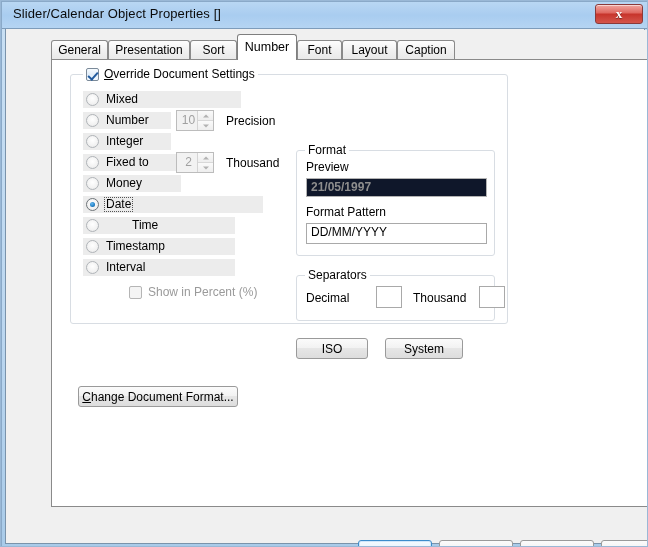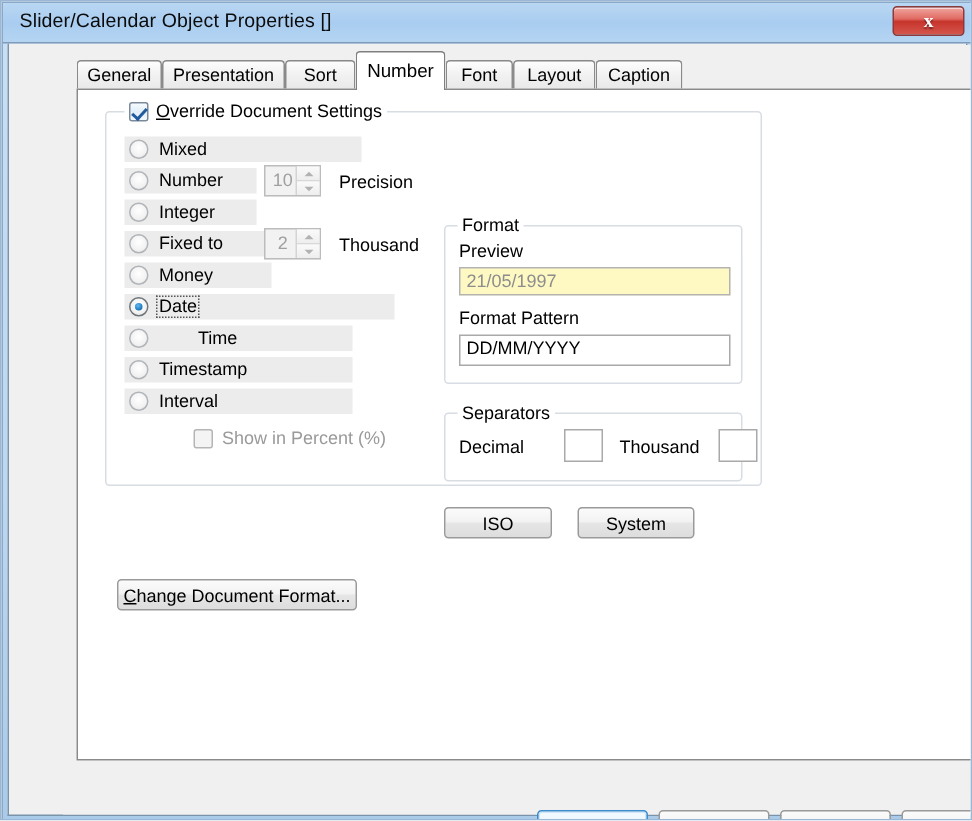--- a/index.html
+++ b/index.html
@@ -327,23 +327,24 @@
     border: 1px solid #a9a9a9;
     background: #ffffff;
     font-size: 12px;
     color: #000;
     padding-left: 4px;
     line-height: 17px;
     white-space: nowrap;
     overflow: hidden;
   }
   .textbox.readonly {
-    background: #fef9c3;
+    background: #0f172a;
     color: #8d8d8d;
     border-color: #b3b3b3;
+    font-weight: bold;
   }
   .textbox.small {
     width: 26px;
     padding-left: 0;
   }
 
   
   .btn {
     position: absolute;
     box-sizing: border-box;

